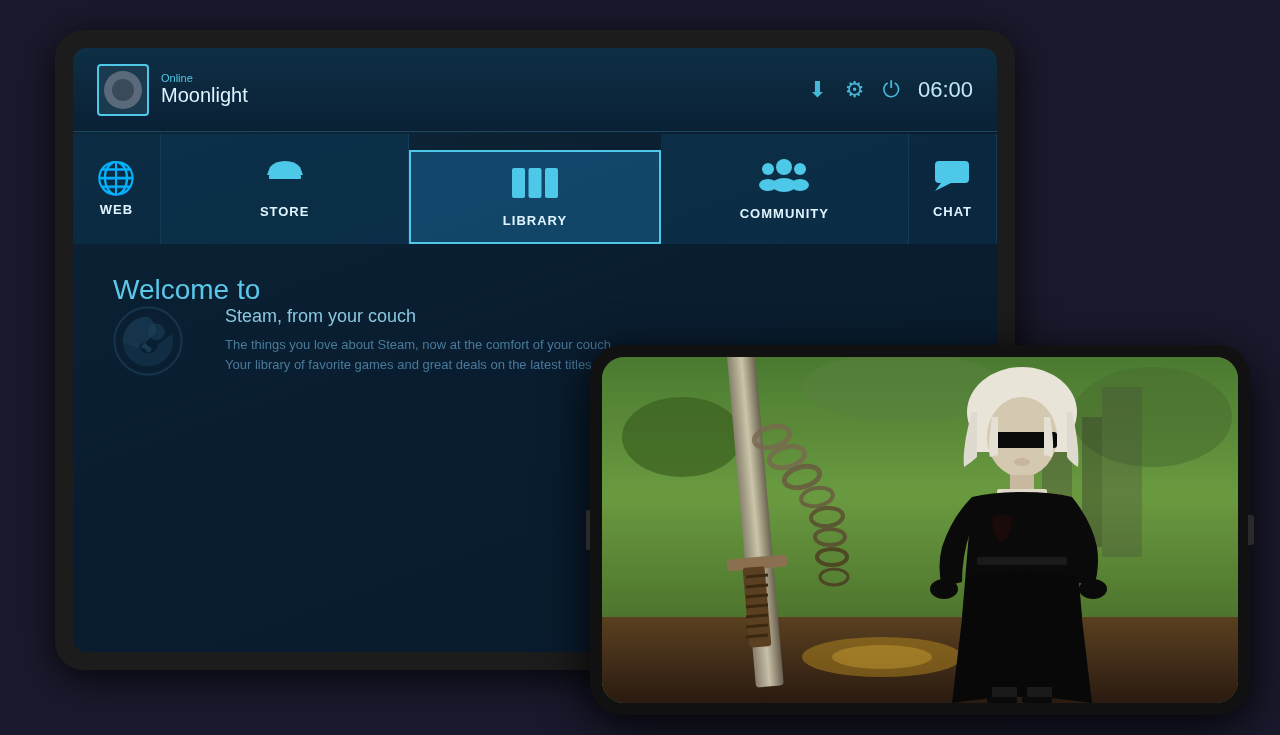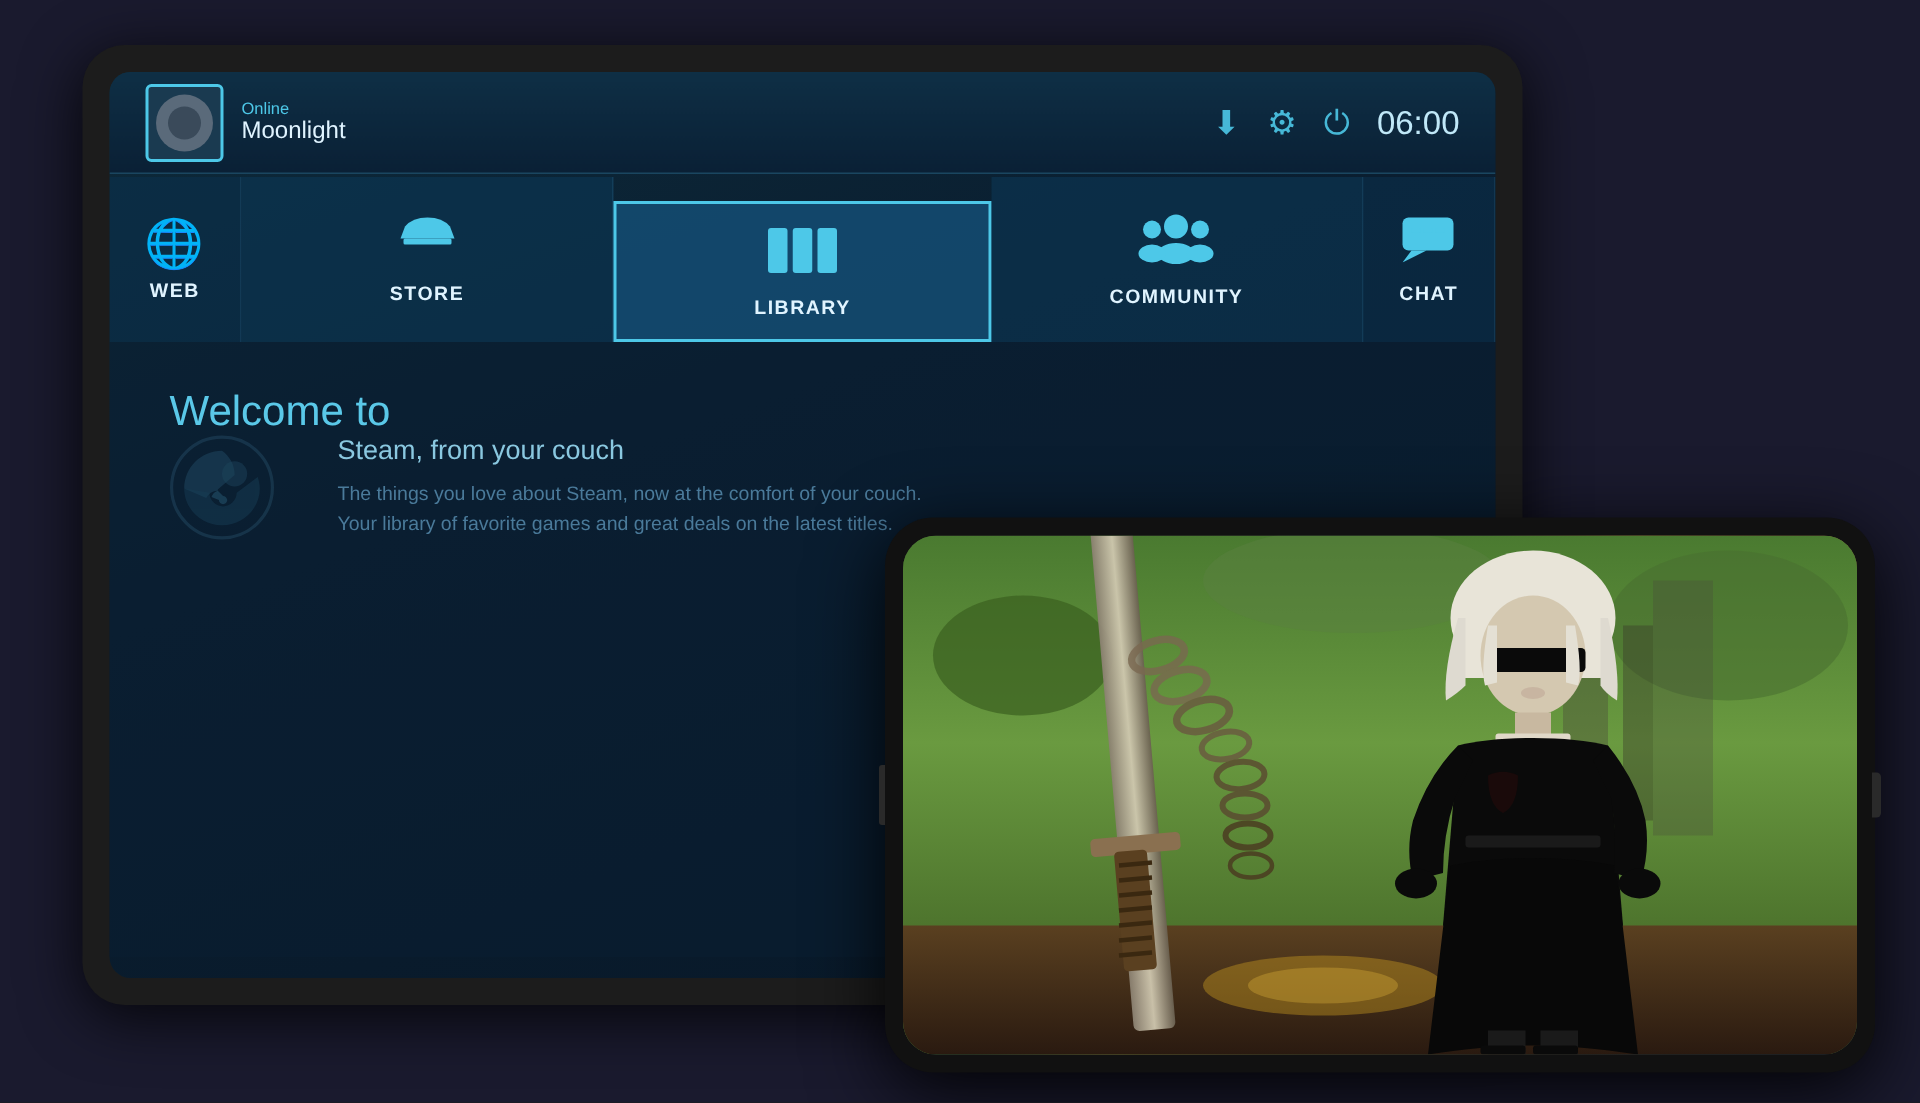--- a/index.html
+++ b/index.html
@@ -39,21 +39,21 @@
     }
 
     
     .header {
       display: flex;
       align-items: center;
       justify-content: space-between;
       padding: 14px 24px;
       background: linear-gradient(180deg, #0e2f45 0%, #0a2035 100%);
       border-bottom: 1px solid rgba(100,200,255,0.15);
-      height: 68px;
+      height: 84px;
     }
 
     .user-info {
       display: flex;
       align-items: center;
       gap: 12px;
     }
 
     .avatar-box {
       width: 52px;
@@ -83,21 +83,21 @@
       background: #3a4a5a;
       border-radius: 50%;
       display: block;
     }
 
     .user-text .online {
       font-size: 11px;
       color: #4dc8e8;
     }
     .user-text .username {
-      font-size: 16px;
+      font-size: 20px;
       color: #e0f4ff;
       font-weight: 400;
     }
 
     .header-right {
       display: flex;
       align-items: center;
       gap: 18px;
     }
 

